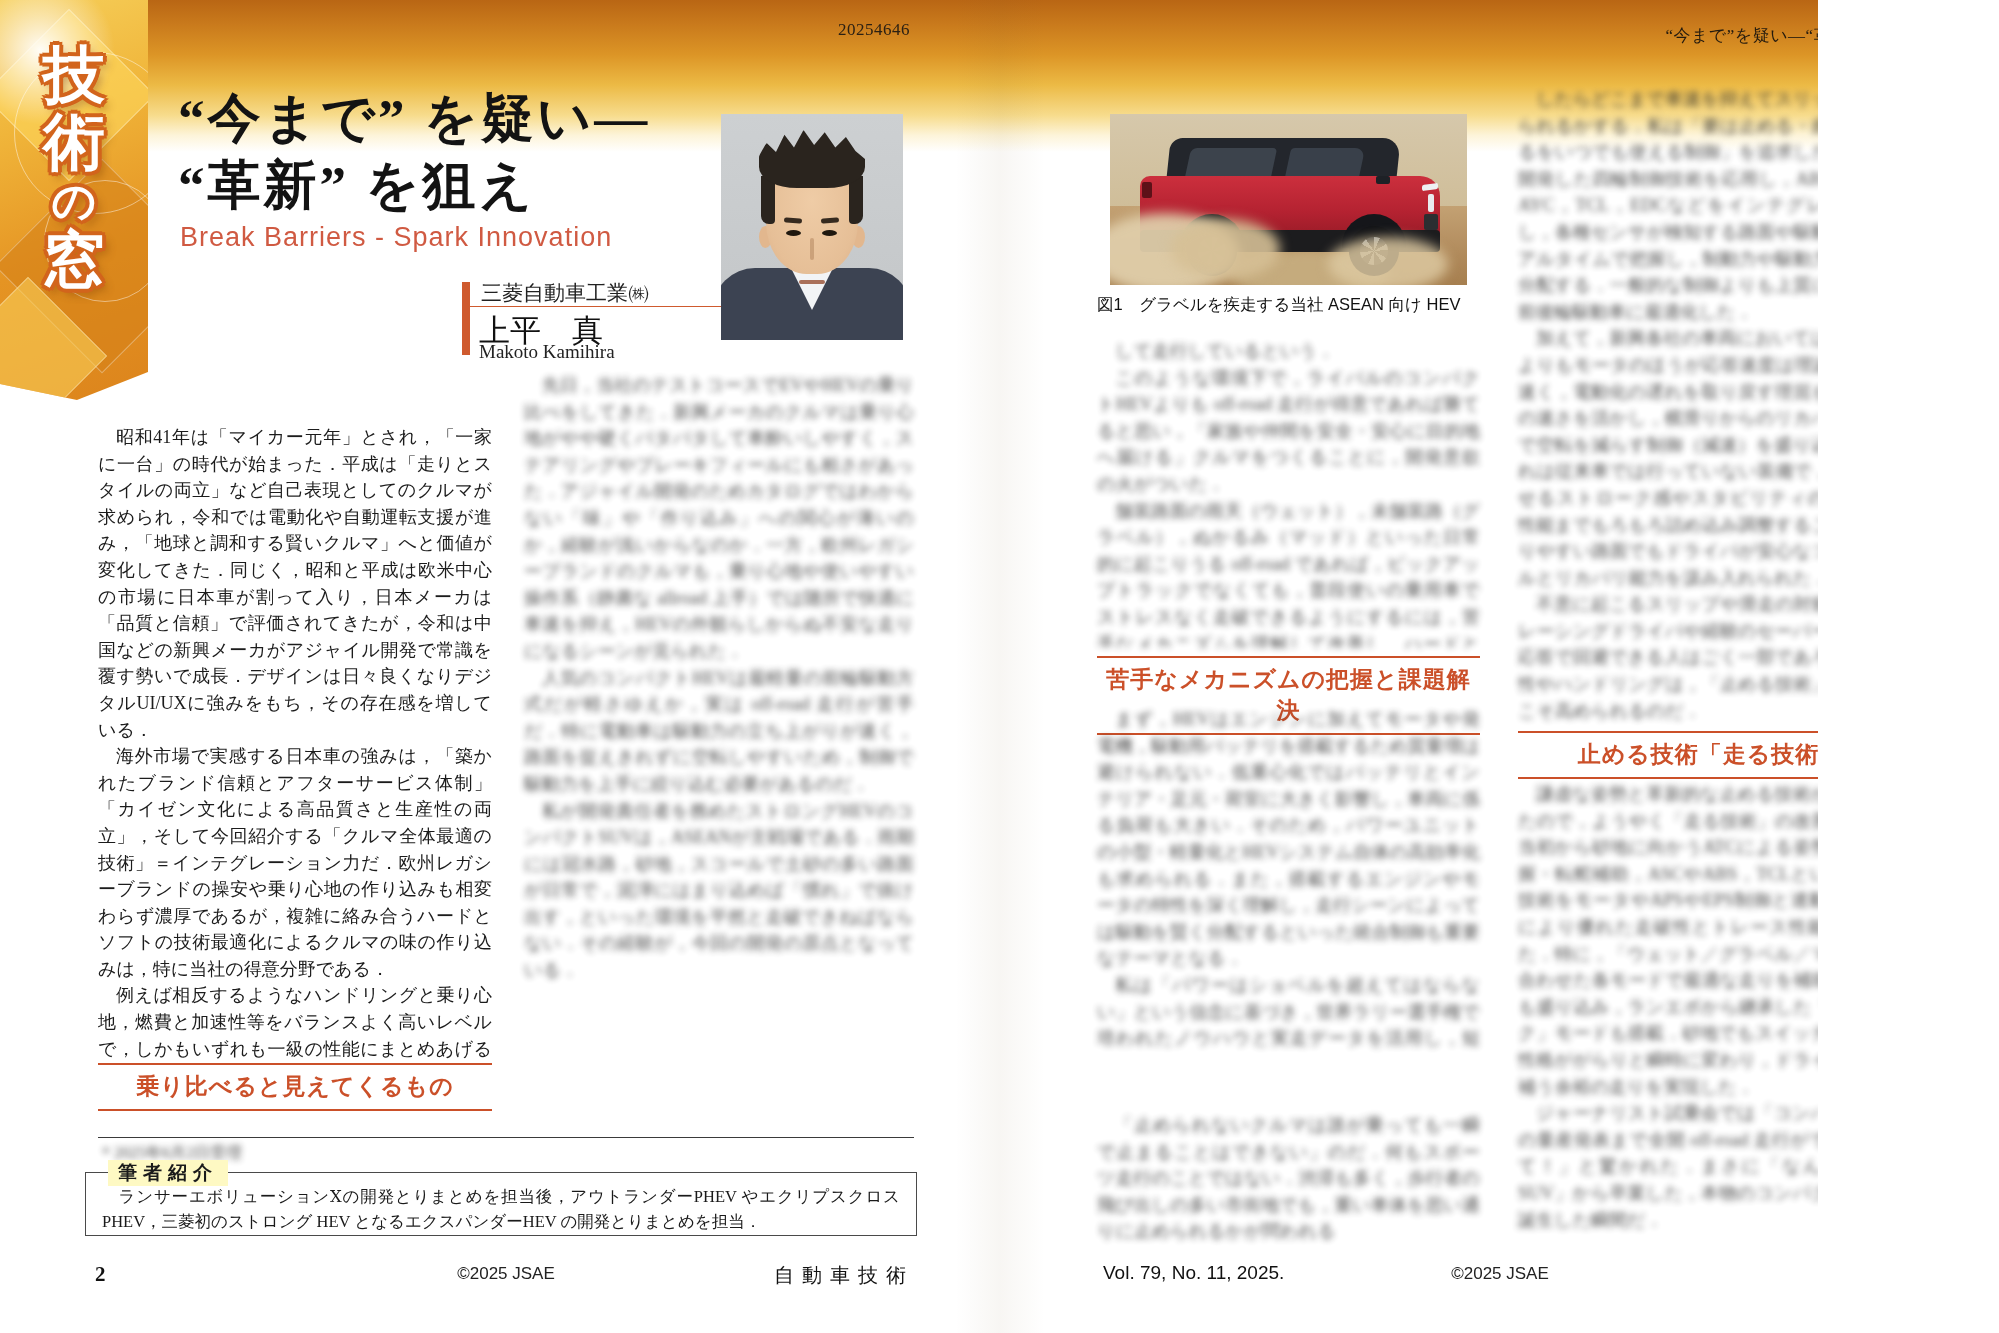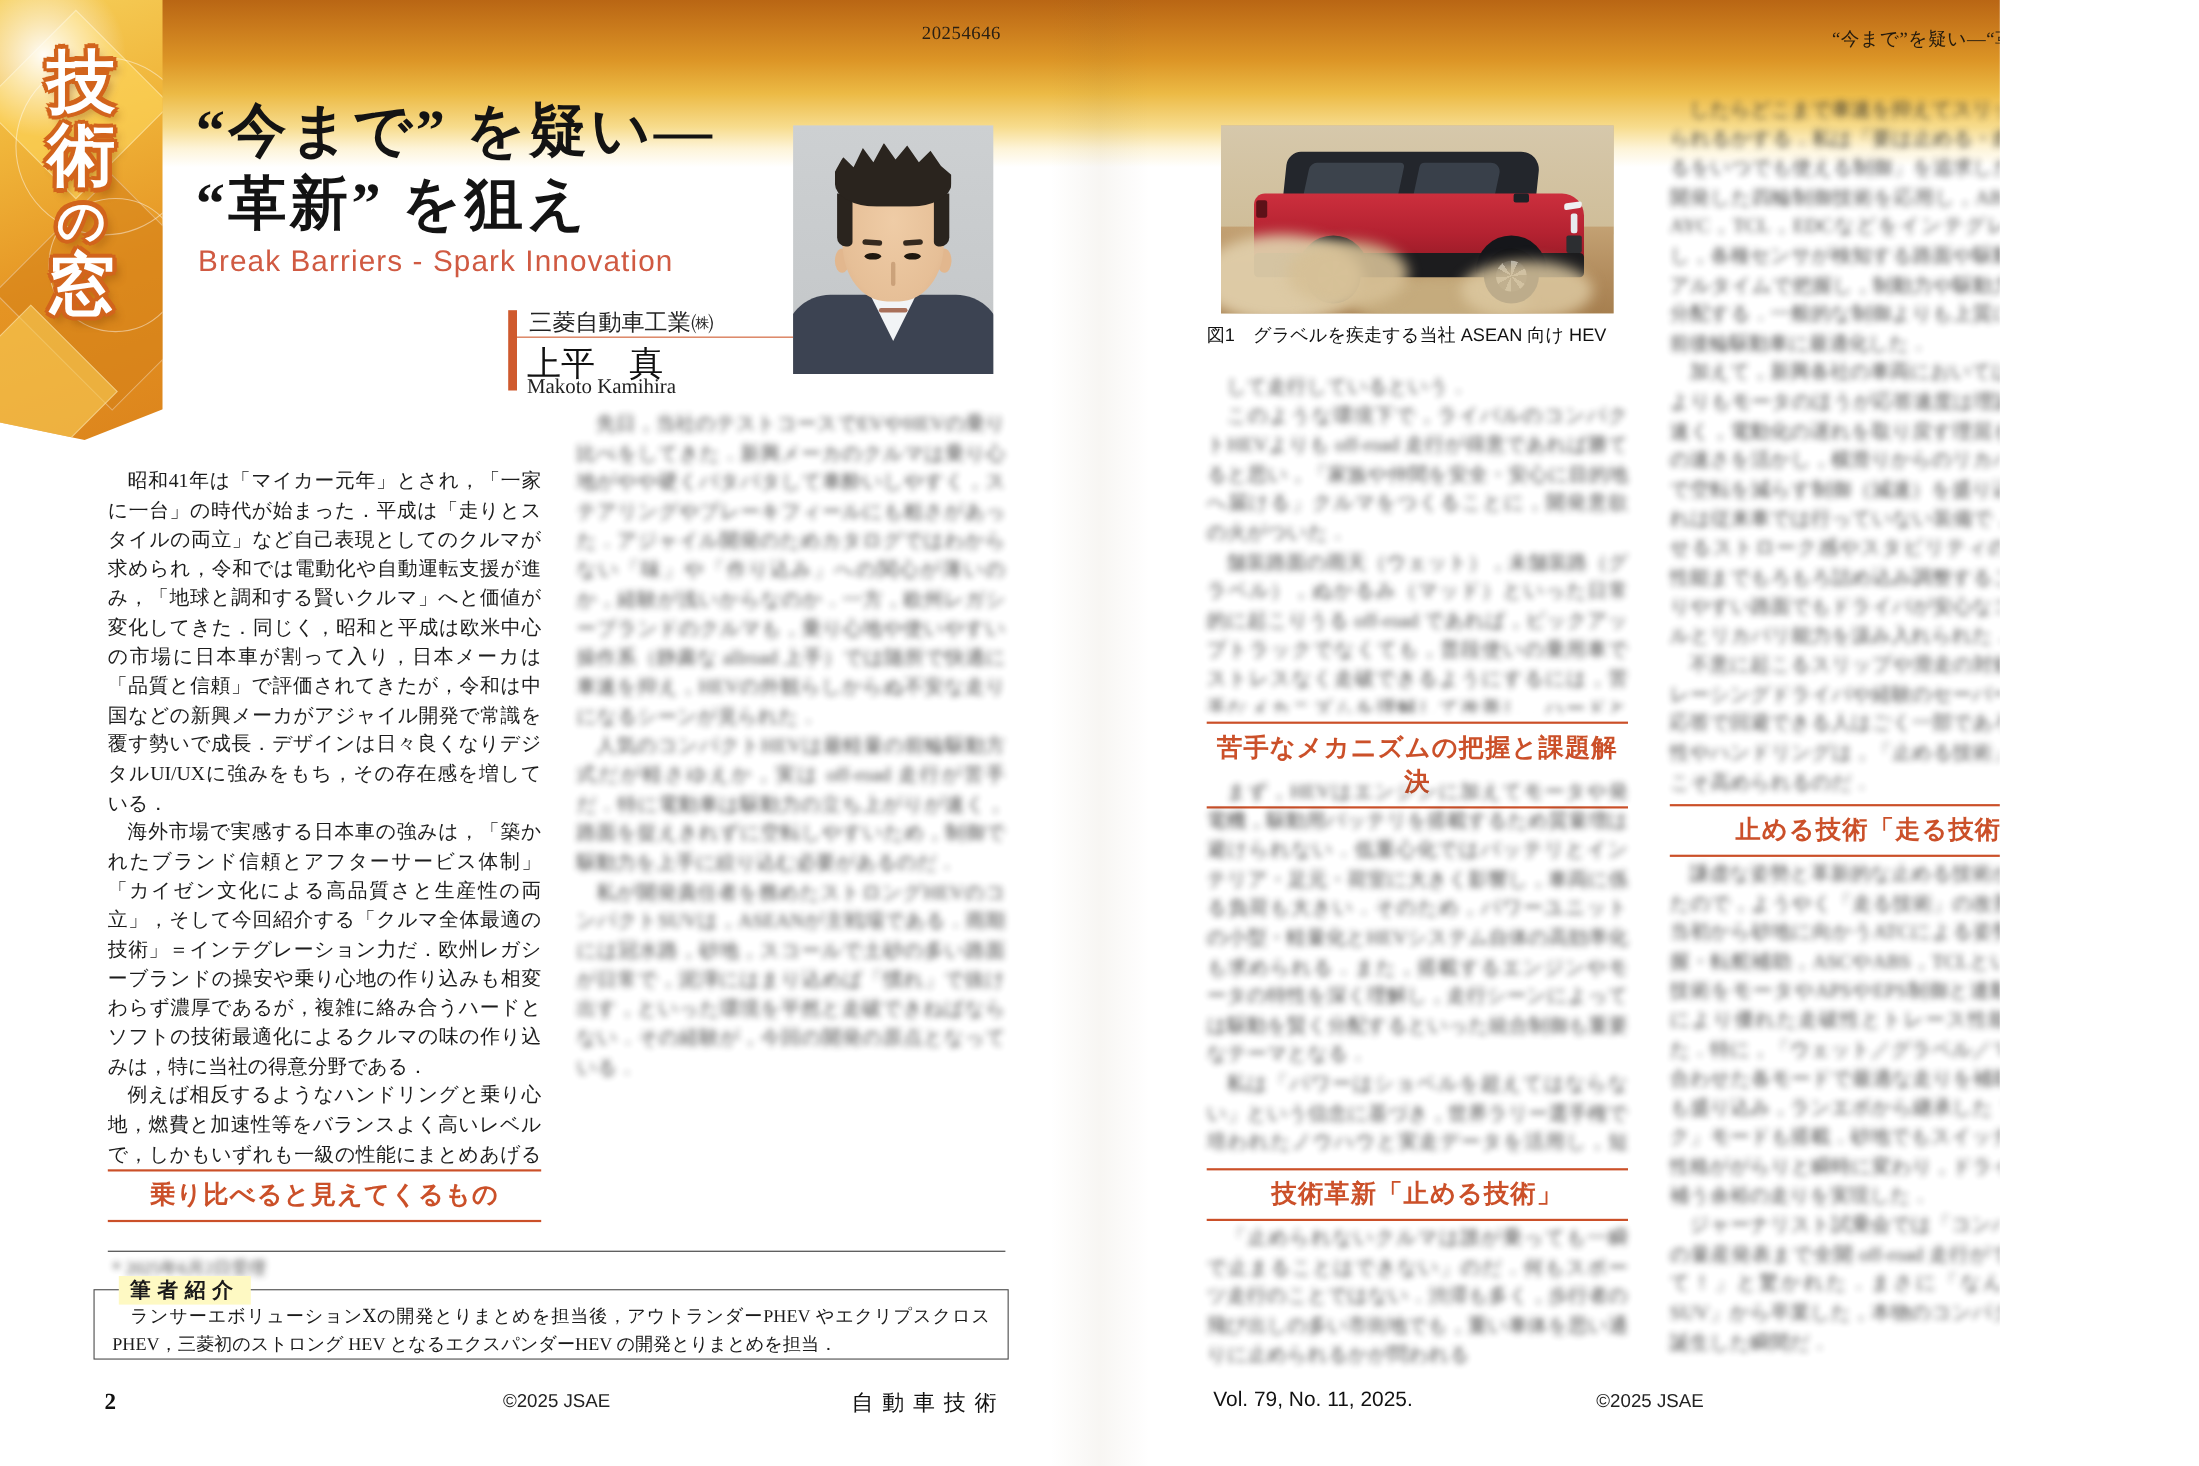--- a/index.html
+++ b/index.html
@@ -261,21 +261,20 @@
     <p>舗装路面の雨天（ウェット），未舗装路（グラベル），ぬかるみ（マッド）といった日常的に起こりうる off-road であれば，ピックアップトラックでなくても，普段使いの乗用車でストレスなく走破できるようにするには，苦手なメカニズムを理解して改善し，ハードとソフトの両面で技術革新による課題解決が必要だ．</p>
   </div>
 
   <div class="abs sec-heading" style="left:1097px;top:656px;width:383px;">苦手なメカニズムの把握と課題解決</div>
 
   <div class="abs col-text blurred" style="left:1097px;top:706px;width:383px;height:348px;">
     <p>まず，HEVはエンジンに加えてモータや発電機，駆動用バッテリを搭載するため質量増は避けられない．低重心化ではバッテリとインテリア・足元・荷室に大きく影響し，車両に係る負荷も大きい．そのため，パワーユニットの小型・軽量化とHEVシステム自体の高効率化も求められる．また，搭載するエンジンやモータの特性を深く理解し，走行シーンによっては駆動を賢く分配するといった統合制御も重要なテーマとなる．</p>
     <p>私は「パワーはショベルを超えてはならない」という信念に基づき，世界ラリー選手権で培われたノウハウと実走データを活用し，短期間で足まわりをしっかり鍛え，次のステップへ進む準備を整えた．</p>
   </div>
 
-  <div class="abs sec-heading" style="left:1097px;top:1062px;width:383px;">技術革新「止める技術」</div>
 
   <div class="abs col-text blurred" style="left:1097px;top:1112px;width:383px;height:145px;">
     <p>「止められないクルマは誰が乗っても一瞬で止まることはできない」のだ．何もスポーツ走行のことではない．渋滞も多く，歩行者の飛び出しの多い市街地でも，重い車体を思い通りに止められるかが問われる</p>
   </div>
 
   <div class="abs col-text blurred" style="left:1518px;top:86px;width:385px;height:638px;">
     <p>したらどこまで車速を抑えてスリップを避けられるかする．私は「要は止める・曲がる・走るをいつでも使える制御」を追求した．先人が開発した四輪制御技術を応用し，ABS，ASC，AYC，TCL，EDCなどをインテグレート制御し，各種センサが検知する路面や駆動状態をリアルタイムで把握し，制動力や駆動力を最適に分配する．一般的な制御よりも上質に介入し，前後輪駆動車に最適化した．</p>
     <p>加えて，新興各社の車両においてはエンジンよりもモータのほうが応答速度は理論上で二桁速く，電動化の遅れを取り戻す理屈も強い．この速さを活かし，横滑りからのリカバリや砂地で空転を減らす制御（減速）を盛り込んだ．これは従来車では行っていない装備で，組み合わせるストローク感やスタビリティのトータル性能までもろもろ詰め込み調整することで，滑りやすい路面でもドライバが安心なコントロールとリカバリ能力を汲み入れられた．</p>
     <p>不意に起こるスリップや滑走の対処能力も，レーシングドライバや経験のセーバーのような応答で回避できる人はごく一部であろう，操安性やハンドリングは，「止める技術」があればこそ高められるのだ．</p>
   </div>

